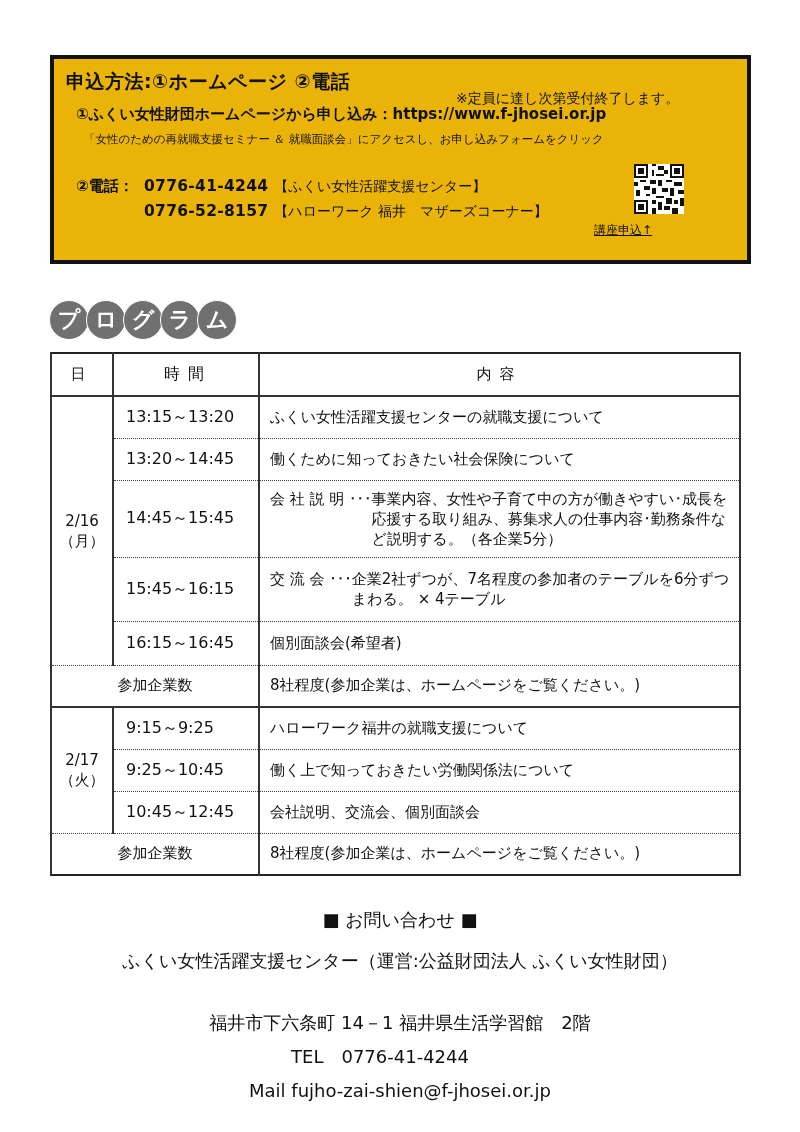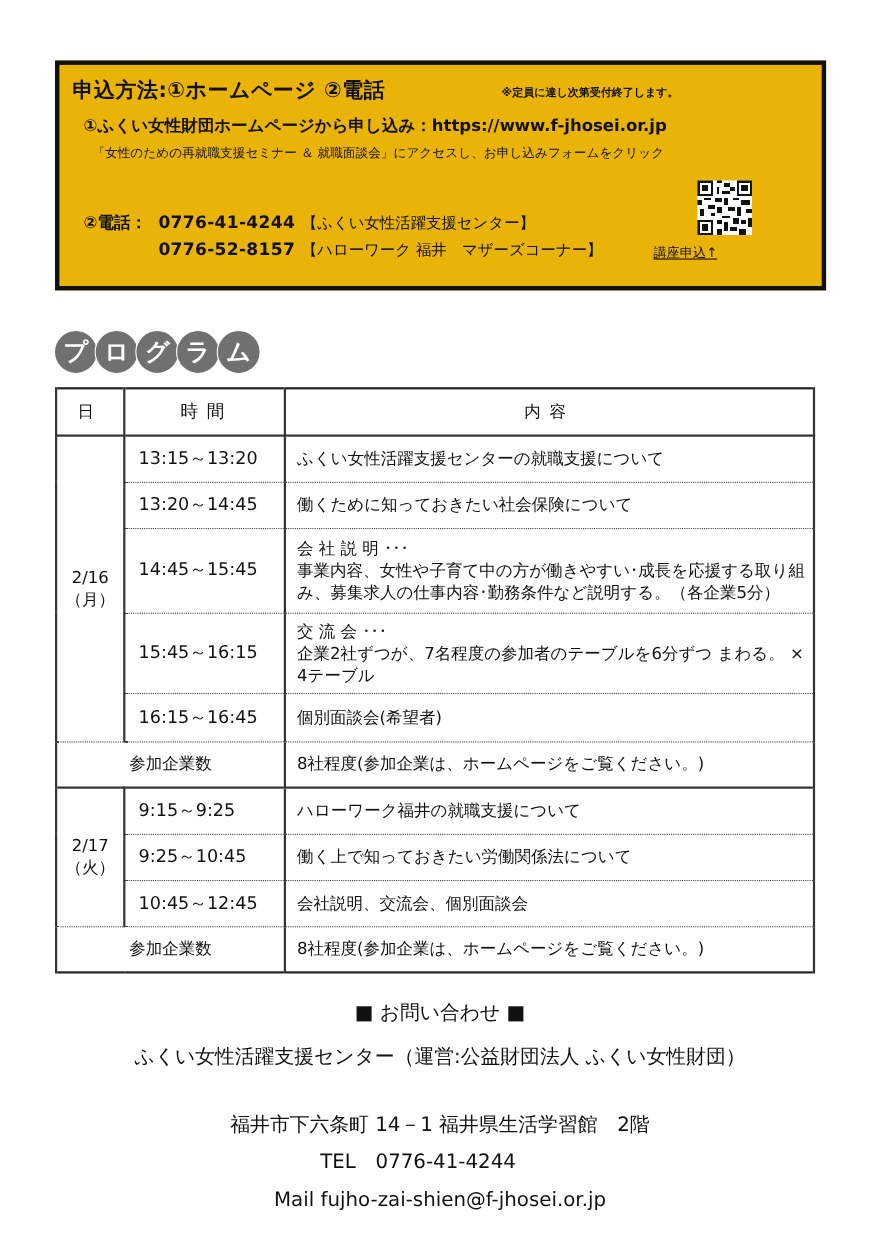--- a/index.html
+++ b/index.html
@@ -8,32 +8,32 @@
 
     
     .apply-box {
       position: absolute; left: 50px; top: 55px; width: 701px; height: 209px;
       border: 4px solid #111; background: #eab308;
     }
     .apply-title {
       position: absolute; left: 12px; top: 10px; font-size: 19px; font-weight: bold; white-space: nowrap; letter-spacing: 0.5px;
     }
     .apply-note {
-      position: absolute; left: 402px; top: 18px; font-size: 10px; font-weight: bold; white-space: nowrap;
+      position: absolute; left: 402px; top: 31px; font-size: 14px; font-weight: normal; white-space: nowrap;
     }
     .web-line {
       position: absolute; left: 22px; top: 46px; font-size: 15px; font-weight: bold; white-space: nowrap;
     }
     .web-sub {
       position: absolute; left: 30px; top: 73px; font-size: 11.5px; white-space: nowrap;
     }
     .phone-block { position: absolute; left: 22px; top: 118px; }
     .phone-row { display: flex; align-items: baseline; height: 25px; white-space: nowrap; }
     .phone-label { width: 68px; font-size: 15px; font-weight: bold; }
-    .phone-num { font-size: 15.5px; font-weight: bold; letter-spacing: 0.3px; margin-right: 6px; margin-top: 16px; }
+    .phone-num { font-size: 15.5px; font-weight: bold; letter-spacing: 0.3px; margin-right: 6px; }
     .phone-org { font-size: 14px; }
 
     .qr {
       position: absolute; left: 580px; top: 105px; width: 50px; height: 50px;
       background:
         linear-gradient(#fff,#fff) 3px 3px/9px 9px no-repeat,
         linear-gradient(#fff,#fff) 38px 3px/9px 9px no-repeat,
         linear-gradient(#fff,#fff) 3px 38px/9px 9px no-repeat;
       border: 0;
     }
@@ -56,21 +56,21 @@
       border-collapse: collapse; border: 2px solid #222; font-size: 15px;
     }
     .schedule td, .schedule th { border-left: 2px solid #333; border-right: 2px solid #333; vertical-align: middle; }
     .schedule th { font-weight: normal; height: 43px; border-bottom: 2px solid #333; font-size: 15px; letter-spacing: 8px; }
     .schedule .col-day { width: 62px; text-align: center; }
     .schedule .col-time { width: 146px; padding-left: 12px; font-size: 16px; }
     .schedule .col-content { padding-left: 10px; font-size: 15px; }
     .row-dot td { border-top: 1.5px dotted #444; }
     .day-cell { text-align: center; font-size: 15px; line-height: 20px; border-bottom: none; }
     .count-label { text-align: center; font-size: 15px; }
-    .desc-wrap { display: flex; line-height: 20px; padding: 6px 0; flex-direction: column; }
+    .desc-wrap { display: flex; line-height: 20px; padding: 6px 0; }
     .desc-head { white-space: nowrap; }
     .desc-body { flex: 1; }
     .sep-solid td { border-top: 2px solid #333 !important; }
 
     
     .contact { position: absolute; left: 0; top: 908px; width: 800px; text-align: center; }
     .contact .c-title { font-size: 18px; margin-bottom: 12px; }
     .contact .c-line { font-size: 18px; height: 34px; line-height: 34px; white-space: nowrap; }
     .c-addr { padding-left: 0; margin-top: 28px; }
     .c-tel { margin-left: -40px; }

